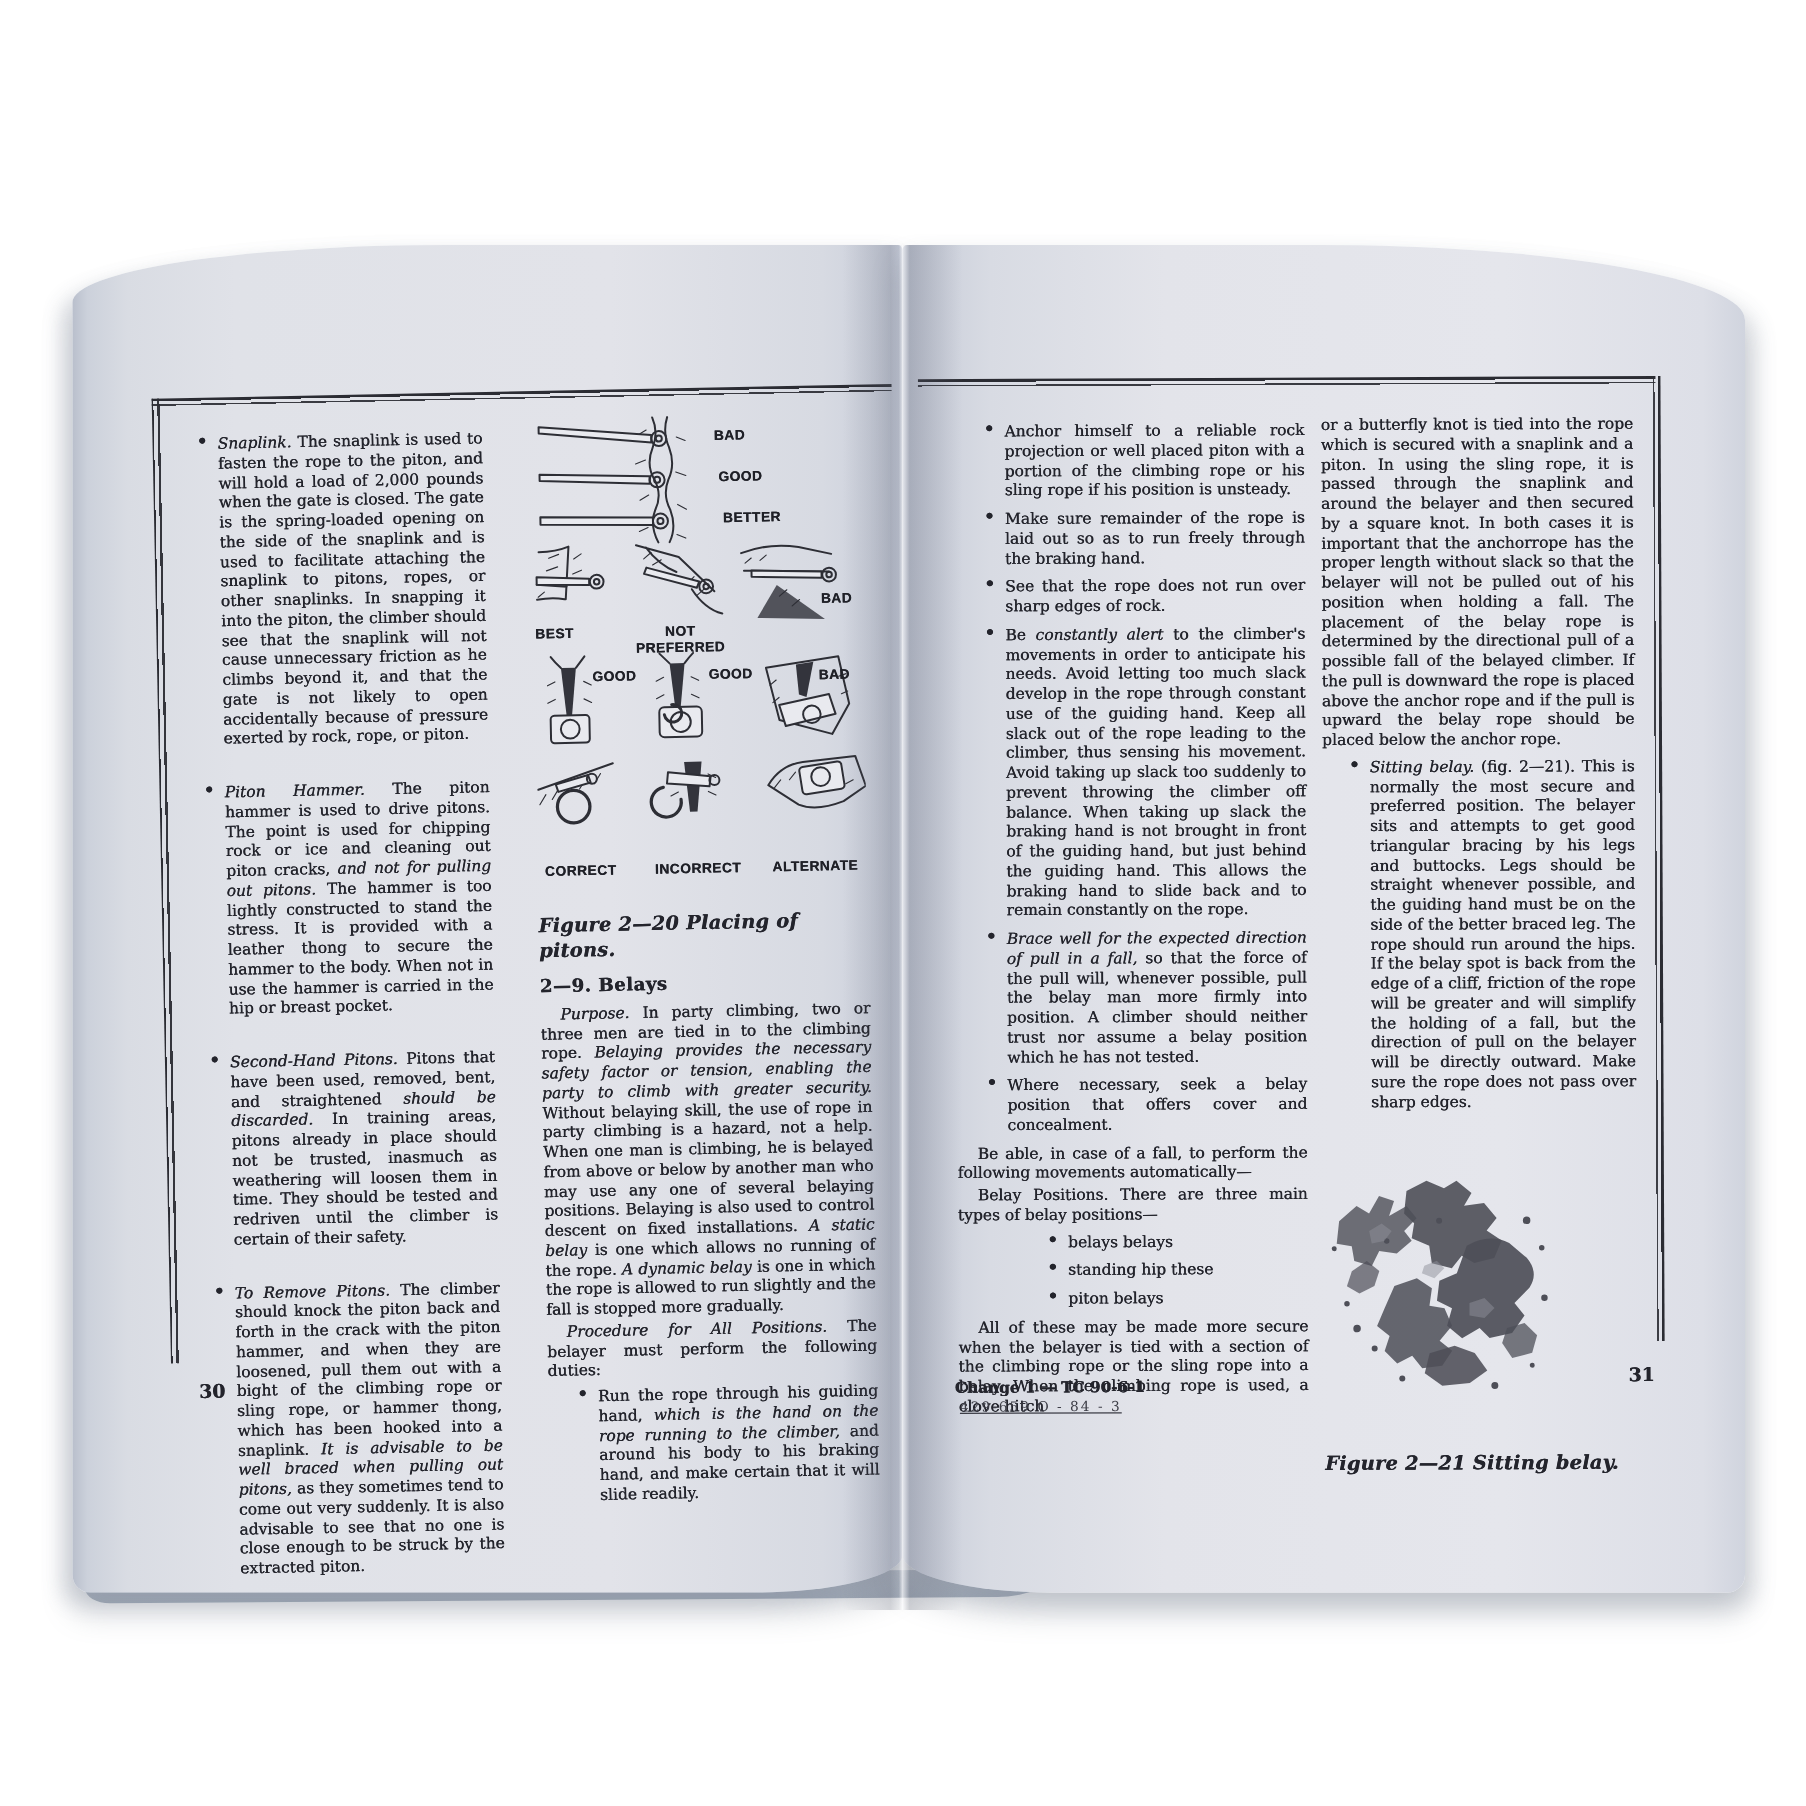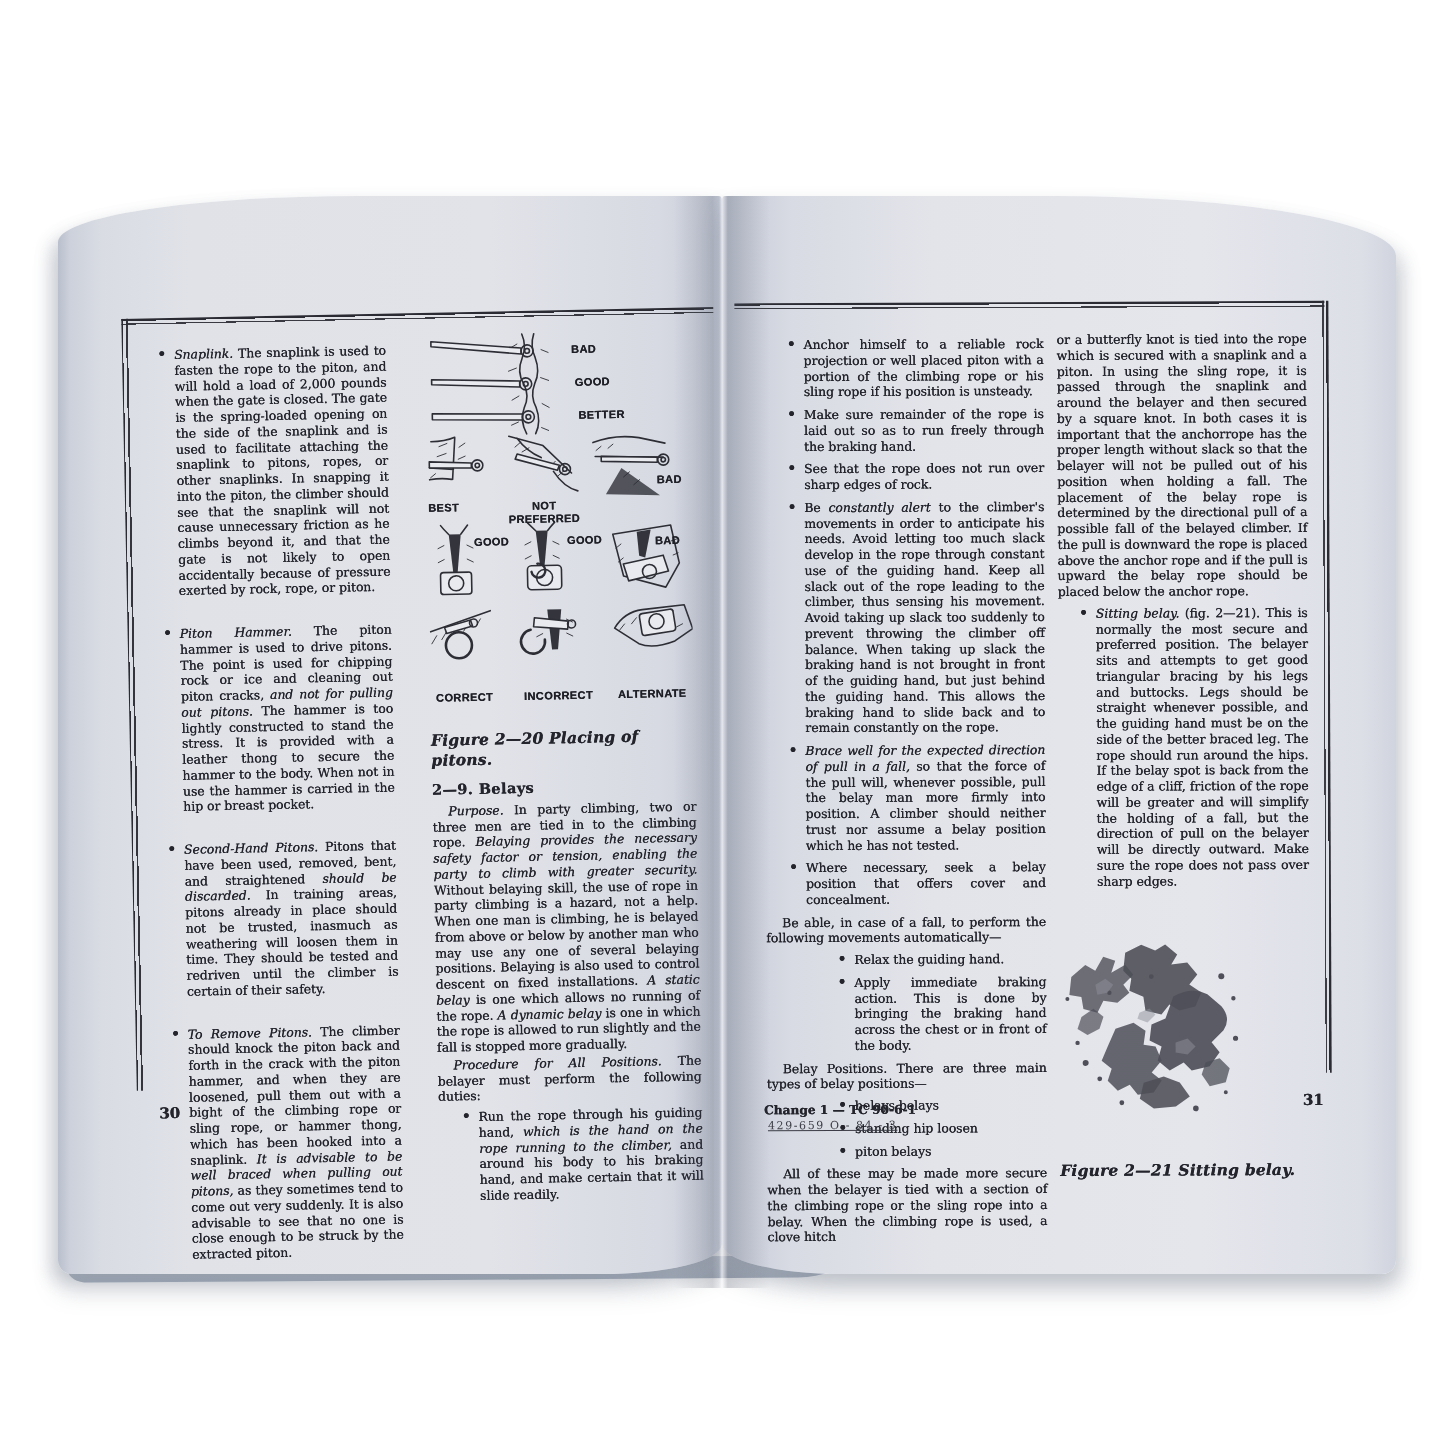--- a/index.html
+++ b/index.html
@@ -194,28 +194,24 @@
         <div class="col col-r1">
           <ul class="ul-ind">
             <li><span>Anchor himself to a reliable rock projection or well placed piton with a portion of the climbing rope or his sling rope if his position is unsteady.</span></li>
             <li><span>Make sure remainder of the rope is laid out so as to run freely through the braking hand.</span></li>
             <li><span>See that the rope does not run over sharp edges of rock.</span></li>
             <li><span>Be </span><span class="it">constantly alert</span><span> to the climber's movements in order to anticipate his needs. Avoid letting too much slack develop in the rope through constant use of the guiding hand. Keep all slack out of the rope leading to the climber, thus sensing his movement. Avoid taking up slack too suddenly to prevent throwing the climber off balance. When taking up slack the braking hand is not brought in front of the guiding hand, but just behind the guiding hand. This allows the braking hand to slide back and to remain constantly on the rope.</span></li>
             <li><span class="it">Brace well for the expected direction of pull in a fall,</span><span> so that the force of the pull will, whenever possible, pull the belay man more firmly into position. A climber should neither trust nor assume a belay position which he has not tested.</span></li>
             <li><span>Where necessary, seek a belay position that offers cover and concealment.</span></li>
           </ul>
           <p class="para indent">Be able, in case of a fall, to perform the following movements automatically—</p>
-          <ul class="ul-ind2" style="margin-top:6px;">
-            <li><span>Relax the guiding hand.</span></li>
-            <li><span>Apply immediate braking action. This is done by bringing the braking hand across the chest or in front of the body.</span></li>
-          </ul>
           <p class="para indent">Belay Positions. There are three main types of belay positions—</p>
           <ul class="ul-ind2" style="margin-top:6px;">
             <li><span>belays belays</span></li>
-            <li><span>standing hip loosen</span></li>
+            <li><span>standing hip these</span></li>
             <li><span>piton belays</span></li>
           </ul>
           <p class="para indent">All of these may be made more secure when the belayer is tied with a section of the climbing rope or the sling rope into a belay. When the climbing rope is used, a clove hitch</p>
         </div>
 
         <div class="footer-change">Change 1 — TC 90-6-1</div>
         <div class="footer-code">429-659 O - 84 - 3</div>
 
         <div class="col col-r2">
           <p class="para">or a butterfly knot is tied into the rope which is secured with a snaplink and a piton. In using the sling rope, it is passed through the snaplink and around the belayer and then secured by a square knot. In both cases it is important that the anchorrope has the proper length without slack so that the belayer will not be pulled out of his position when holding a fall. The placement of the belay rope is determined by the directional pull of a possible fall of the belayed climber. If the pull is downward the rope is placed above the anchor rope and if the pull is upward the belay rope should be placed below the anchor rope.</p>

